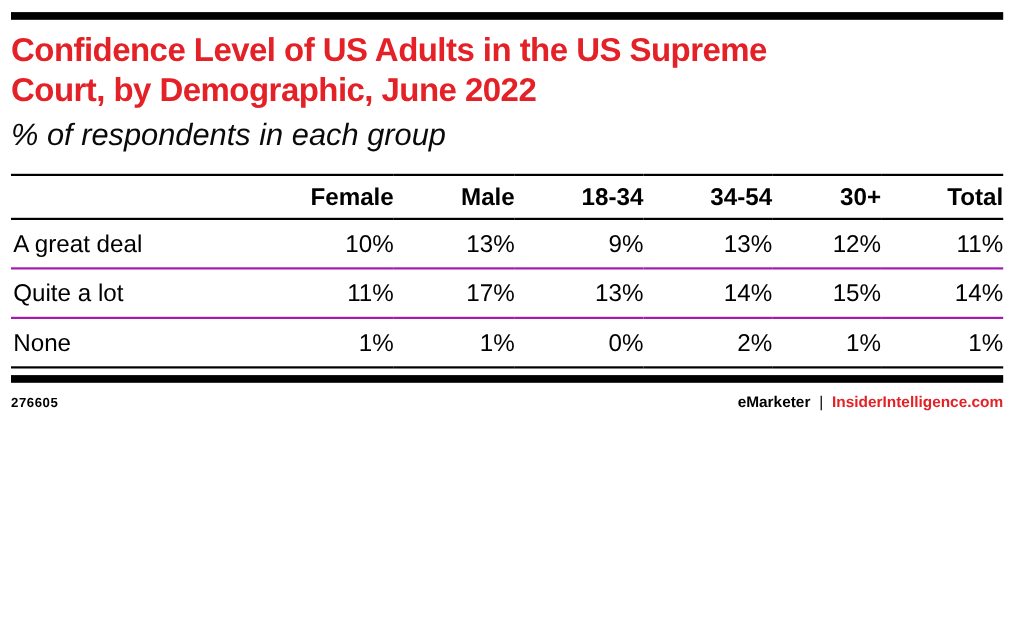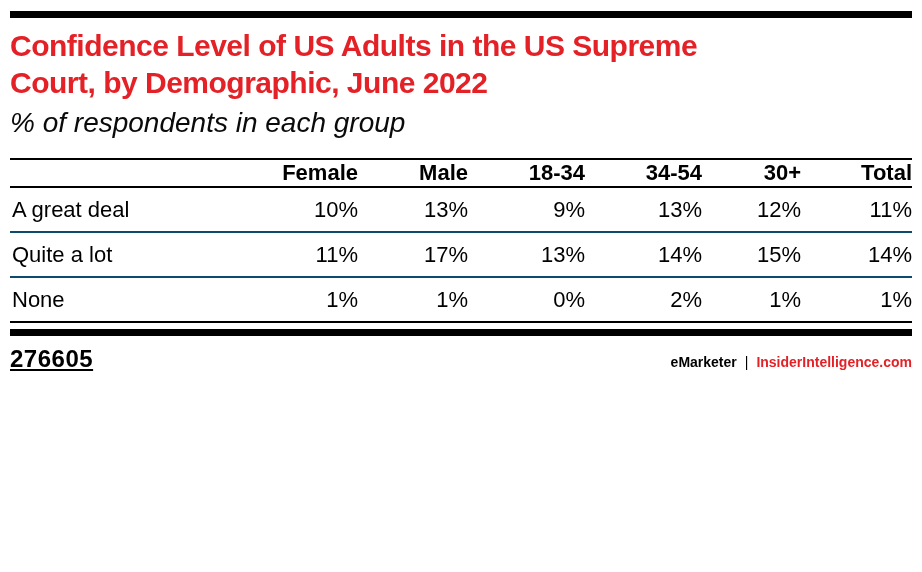--- a/index.html
+++ b/index.html
@@ -38,44 +38,44 @@
     border-top: 2px solid #000;
     border-bottom: 2px solid #000;
   }
   table.data th, table.data td {
     font-size: 22px;
     text-align: right;
     white-space: nowrap;
     padding: 0;
     vertical-align: middle;
   }
-  table.data thead tr { height: 28px; }
+  table.data thead tr { height: 40px; }
   table.data thead th { font-weight: bold; border-bottom: 2px solid #000; }
   table.data tbody tr { height: 45px; }
-  table.data tbody tr:not(:last-child) td { border-bottom: 2px solid #0c4a6e; }
+  table.data tbody tr:not(:last-child) td { border-bottom: 2px solid #a21caf; }
   table.data .row-label {
     text-align: left;
     padding-left: 2px;
     font-weight: normal;
   }
   .notes {
     margin-top: 6px;
     font-style: italic;
     font-size: 20px;
     line-height: 25px;
     color: #0a0a0a;
   }
   .bottom-bar { margin-top: 6px; }
   .footer {
     margin-top: 9px;
     display: flex;
     justify-content: space-between;
     align-items: baseline;
   }
-  .chart-id { font-weight: bold; font-size: 24px; letter-spacing: 0.5px; text-decoration: underline; }
+  .chart-id { font-weight: bold; font-size: 12px; letter-spacing: 0.5px; }
   .brand { font-size: 14px; font-weight: bold; }
   .brand .sep { font-weight: normal; color: #000; padding: 0 8px; }
   .brand .site { color: #e32126; }
 </style>
 </head>
 <body>
 
 <div class="page">
 
   <div class="rule-bar top-bar"></div>

